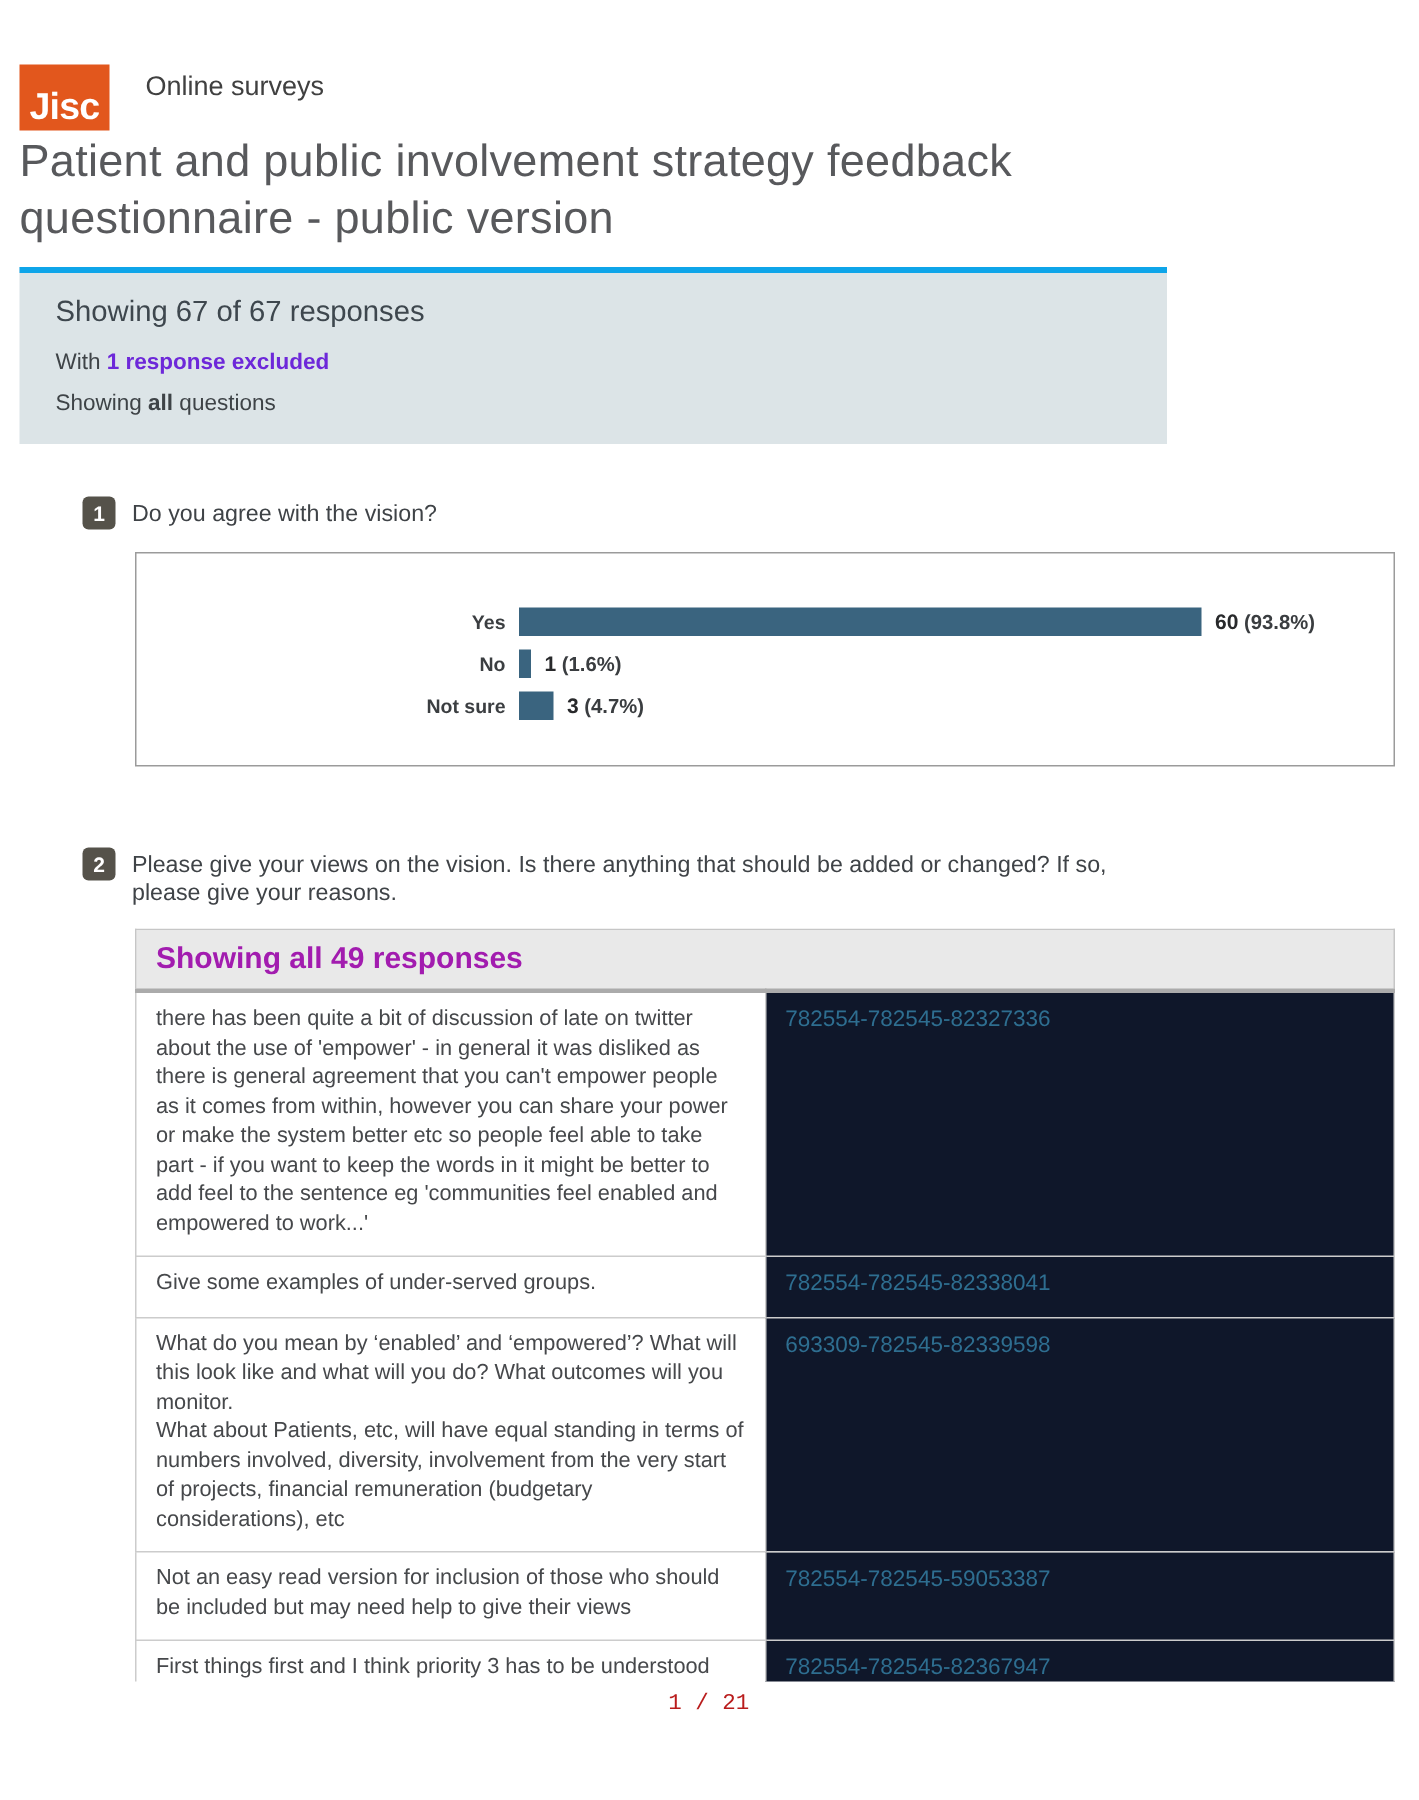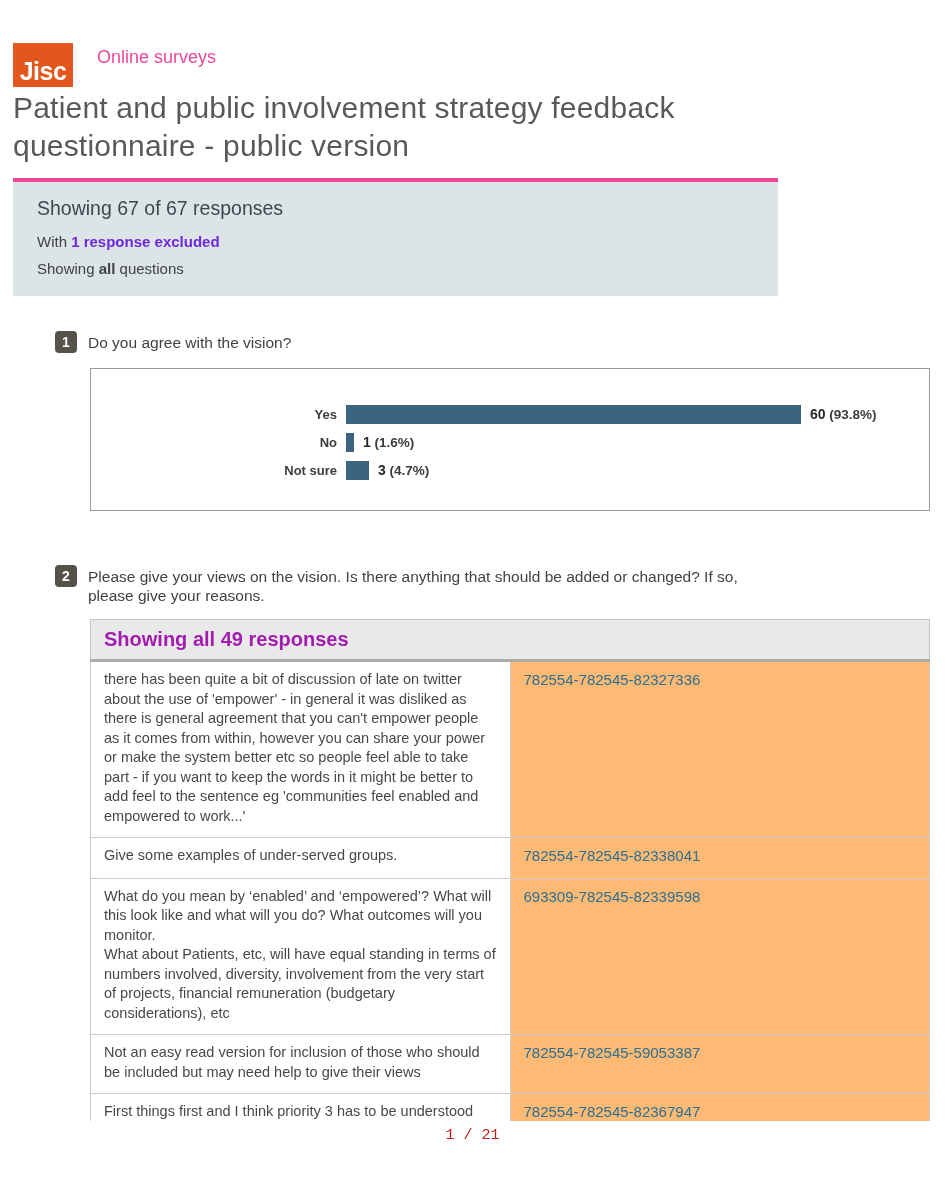--- a/index.html
+++ b/index.html
@@ -16,31 +16,31 @@
   }
   
   .masthead { display: flex; align-items: flex-start; height: 44px; }
   .logo {
     width: 60px; height: 44px; background: #e2571d;
     color: #ffffff; font-weight: bold; font-size: 25px;
     display: flex; align-items: flex-end; justify-content: center;
     padding-bottom: 1px; box-sizing: border-box;
     letter-spacing: -0.5px;
   }
-  .product { margin-left: 24px; padding-top: 4px; font-size: 18px; color: #ec4899; }
+  .product { margin-left: 24px; padding-top: 4px; font-size: 18px; color: #404040; }
   
   .title {
     margin: 2px 0 0 0; font-weight: normal;
     font-size: 30px; line-height: 38px; color: #58595c;
     max-width: 830px; letter-spacing: 0.2px;
   }
   
   .summary {
     margin-top: 13px;
-    border-top: 4px solid #ec4899;
+    border-top: 4px solid #0ea5e9;
     background: #dce4e7;
     padding: 14px 24px 14px 24px;
     color: #3e4347;
   }
   .summary-lg { font-size: 19.5px; line-height: 24px; color: #3e474e; margin-bottom: 8px; }
   .summary-line { font-size: 15px; line-height: 27px; }
   .excluded-link { color: #6d28d9; font-weight: bold; text-decoration: none; }
   
   .question { margin-left: 42px; }
   .q1 { margin-top: 35px; }
@@ -86,21 +86,21 @@
     font-size: 20px; font-weight: bold; color: #a21caf; text-align: left;
     padding: 8px 13px;
   }
   table.responses td {
     box-sizing: border-box;
     border: 1px solid #cccccc; vertical-align: top;
     padding: 8px 13px 11px 13px;
     font-size: 14.5px; line-height: 19.5px; color: #46484b;
   }
   td.resp-text { width: 600px; white-space: pre-line; background: #ffffff; }
-  td.resp-id { width: 240px; background: #fdba74; border-left: 1px solid #d6d6d6; }
+  td.resp-id { width: 240px; background: #0f172a; border-left: 1px solid #d6d6d6; }
   td.resp-id a { color: #2e6e90; text-decoration: none; font-size: 15px; }
   
   .footer { margin-top: 6px; width: 919px; text-align: center; font-size: 15px; color: #b91c1c; font-family: Liberation Mono, monospace; }
 </style>
 </head>
 <body>
 
 <div class="page">
 
   <header class="masthead">

